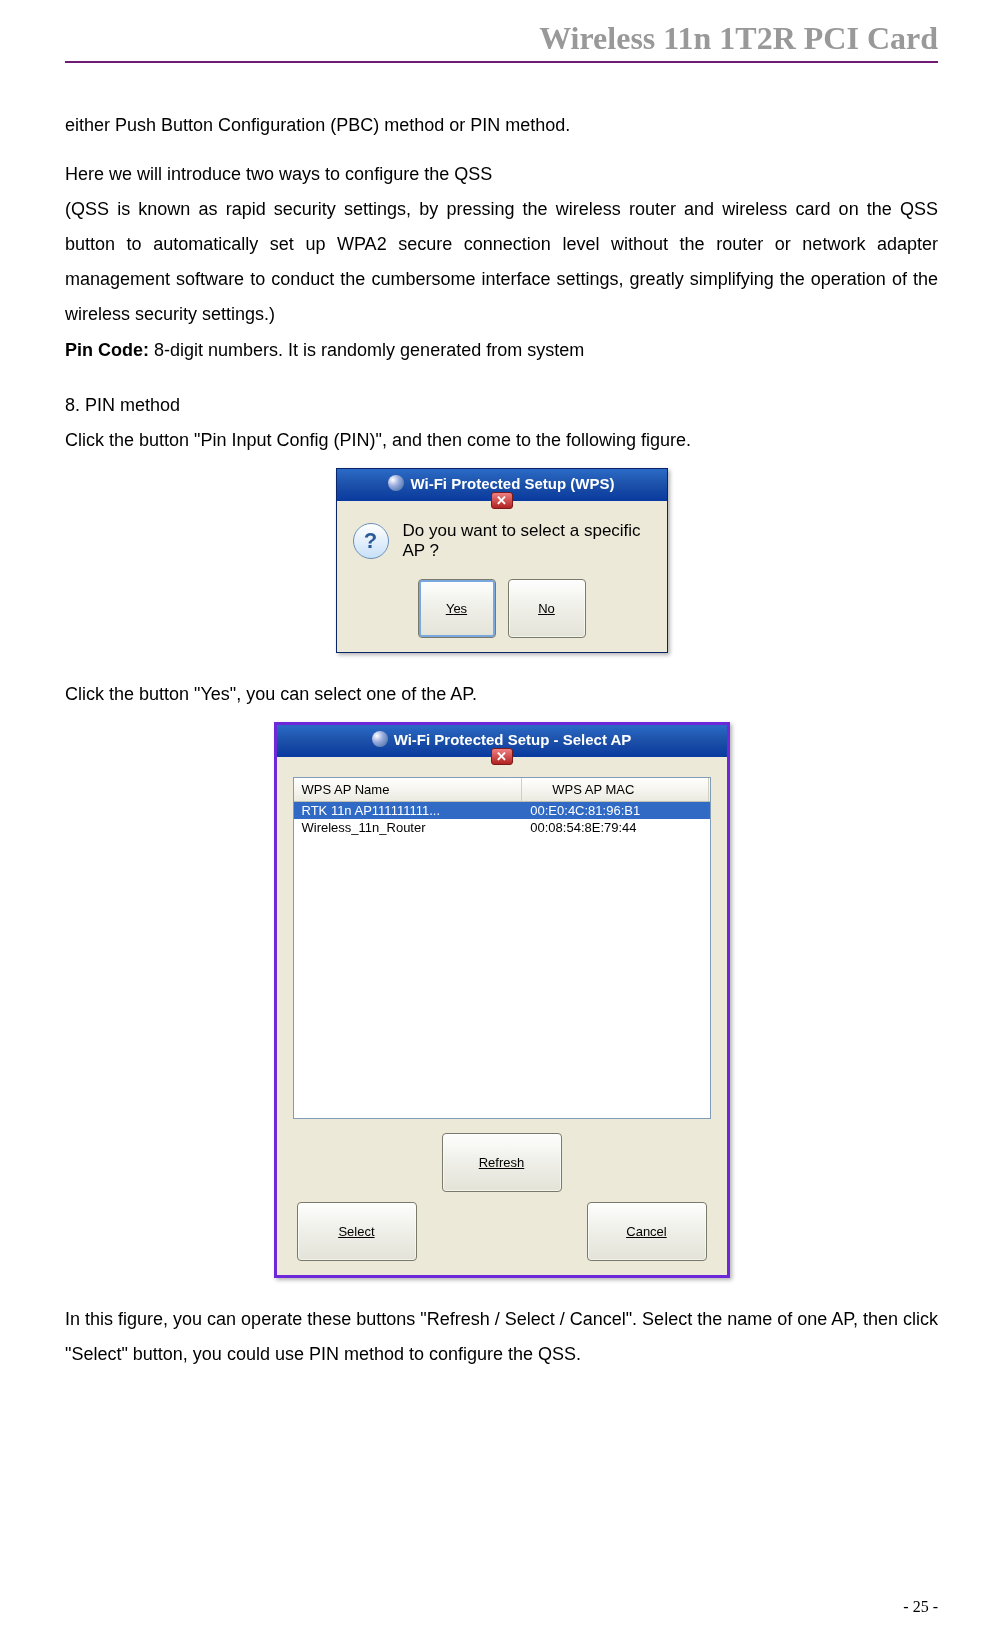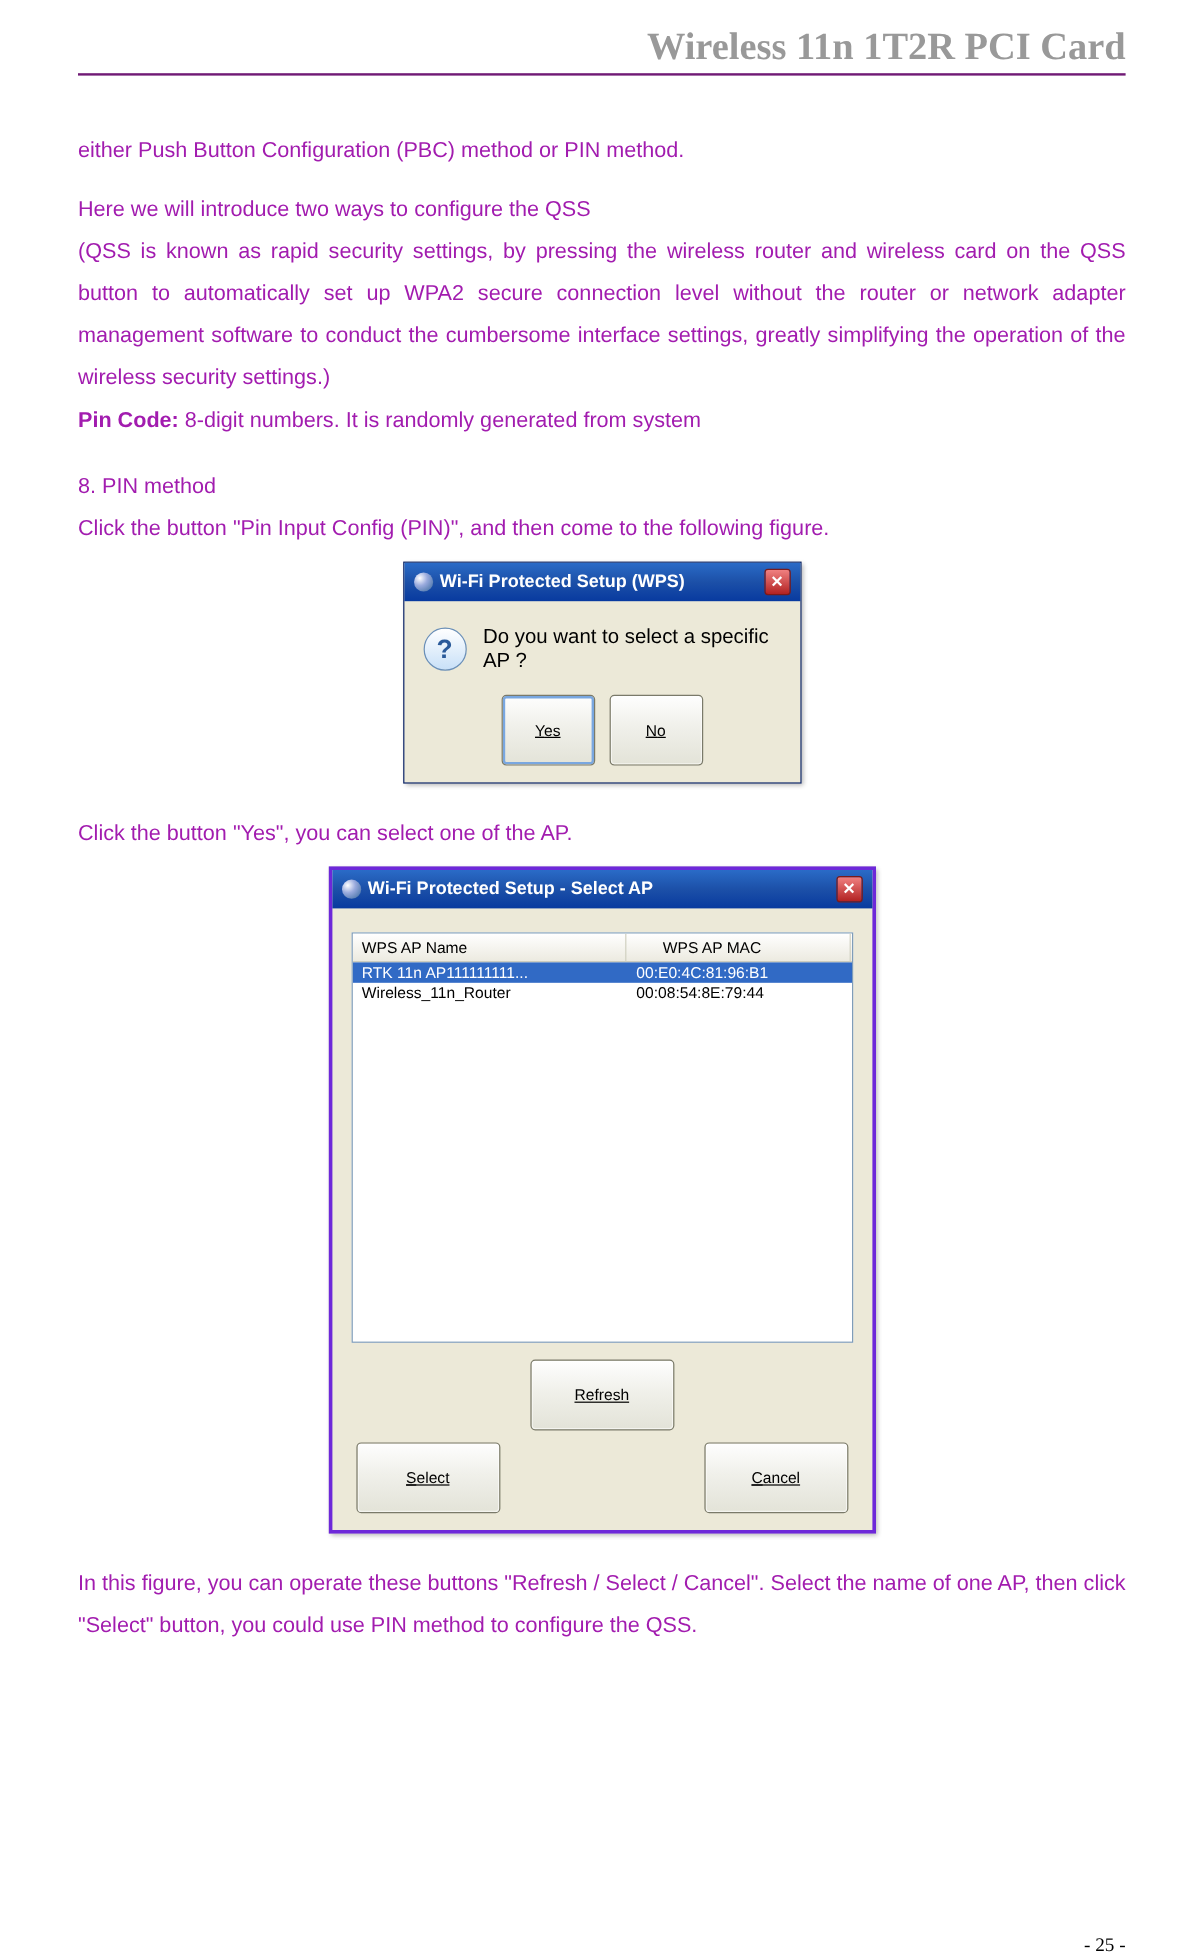--- a/index.html
+++ b/index.html
@@ -22,21 +22,21 @@
     }
     .header-title {
       font-size: 32px;
       font-weight: bold;
       color: #999999;
       font-family: "Times New Roman", serif;
     }
     .body-text {
       font-size: 18px;
       line-height: 1.95;
-      color: #a21caf;
+      color: #000000;
       text-align: justify;
     }
     .body-text p {
       margin: 0 0 14px 0;
     }
     .body-text .tight {
       margin-bottom: 0;
     }
     .bold {
       font-weight: bold;
@@ -61,20 +61,21 @@
     .titlebar {
       background: linear-gradient(to bottom, #2a6bc7 0%, #1c50a8 50%, #083a9f 100%);
       color: white;
       font-size: 15px;
       font-weight: bold;
       padding: 6px 8px;
       display: flex;
       align-items: center;
       justify-content: space-between;
       height: 20px;
+      flex-direction: column;
     }
     .titlebar-left {
       display: flex;
       align-items: center;
       gap: 6px;
     }
     .title-icon {
       width: 16px;
       height: 16px;
       background: radial-gradient(circle at 30% 30%, #fff 0%, #9ad 40%, #369 100%);
@@ -180,21 +181,21 @@
     .btn-bottom-row {
       display: flex;
       justify-content: space-between;
       padding: 0 4px;
     }
     .xp-btn.wide {
       min-width: 120px;
     }
     .page-number {
       position: absolute;
-      bottom: 20px;
+      bottom: 35px;
       right: 65px;
       font-size: 16px;
       font-family: "Times New Roman", serif;
     }
     u.access { text-decoration: underline; }
   </style>
 </head>
 <body>
 
 <div class="page">

